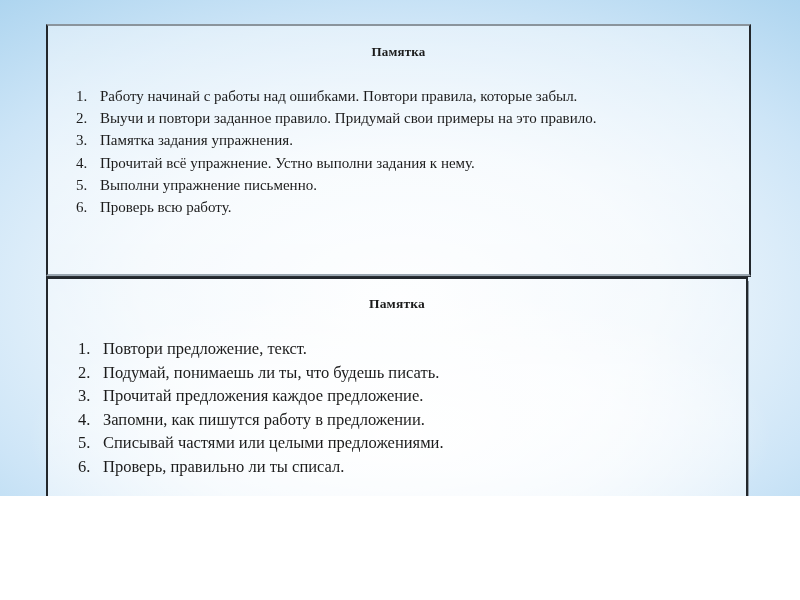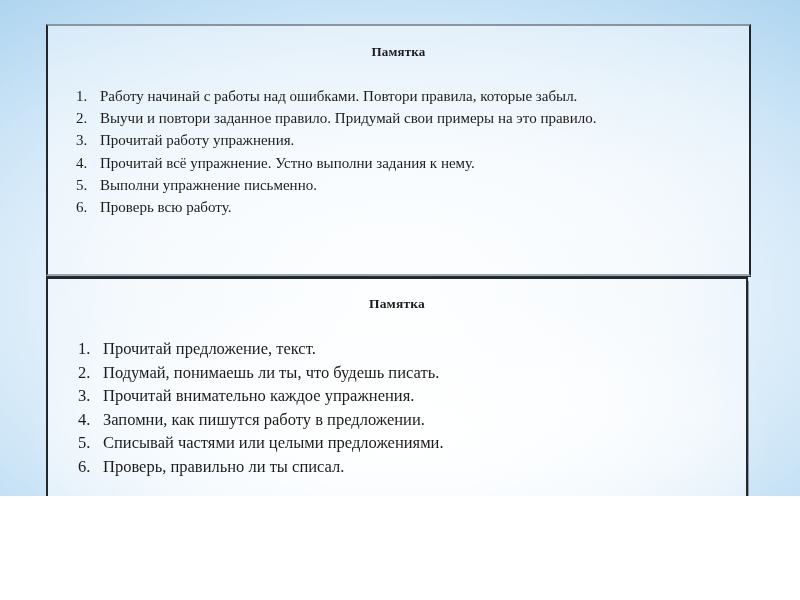--- a/index.html
+++ b/index.html
@@ -73,21 +73,21 @@
         <li>
           <span class="num">1.</span>
           <span class="txt">Работу начинай с работы над ошибками. Повтори правила, которые забыл.</span>
         </li>
         <li>
           <span class="num">2.</span>
           <span class="txt">Выучи и повтори заданное правило. Придумай свои примеры на это правило.</span>
         </li>
         <li>
           <span class="num">3.</span>
-          <span class="txt">Прочитай работу упражнения.</span>
+          <span class="txt">Памятка задания упражнения.</span>
         </li>
         <li>
           <span class="num">4.</span>
           <span class="txt">Прочитай всё упражнение. Устно выполни задания к нему.</span>
         </li>
         <li>
           <span class="num">5.</span>
           <span class="txt">Выполни упражнение письменно.</span>
         </li>
         <li>
@@ -97,29 +97,29 @@
       </ol>
   </section>
 
   <section class="memo-card card-2">
     <header class="card-head">
       <div class="card-title">Памятка</div>
     </header>
     <ol class="memo-list">
         <li>
           <span class="num">1.</span>
-          <span class="txt">Прочитай предложение, текст.</span>
+          <span class="txt">Повтори предложение, текст.</span>
         </li>
         <li>
           <span class="num">2.</span>
           <span class="txt">Подумай, понимаешь ли ты, что будешь писать.</span>
         </li>
         <li>
           <span class="num">3.</span>
-          <span class="txt">Прочитай внимательно каждое упражнения.</span>
+          <span class="txt">Прочитай предложения каждое предложение.</span>
         </li>
         <li>
           <span class="num">4.</span>
           <span class="txt">Запомни, как пишутся работу в предложении.</span>
         </li>
         <li>
           <span class="num">5.</span>
           <span class="txt">Списывай частями или целыми предложениями.</span>
         </li>
         <li>

